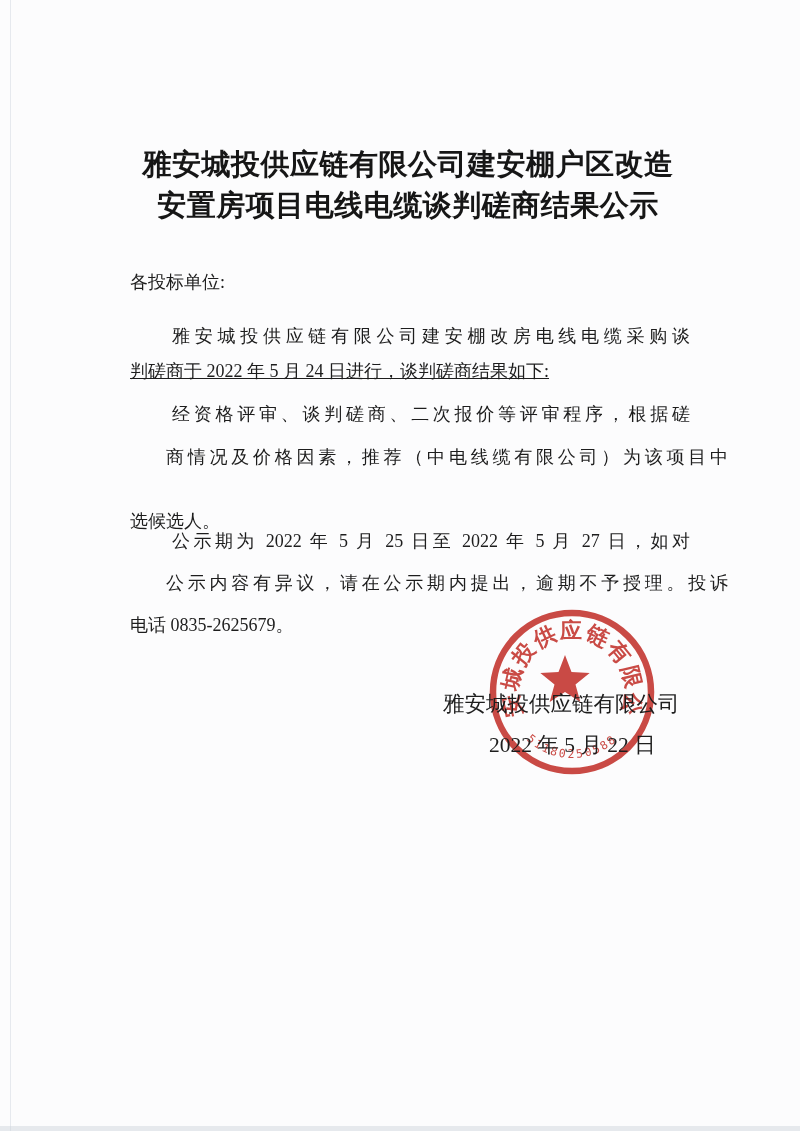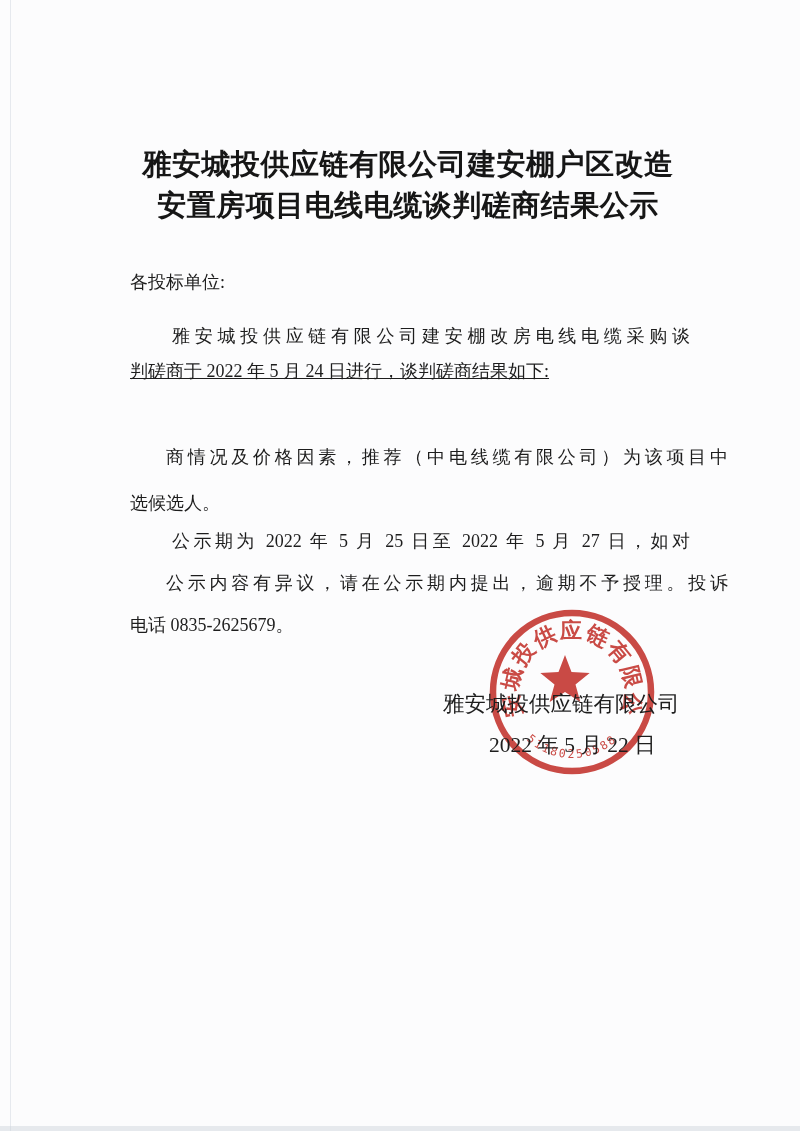--- a/index.html
+++ b/index.html
@@ -62,22 +62,23 @@
   <div class="scan-edge-bottom"></div>
 
   <div class="title l1">雅安城投供应链有限公司建安棚户区改造</div>
   <div class="title l2">安置房项目电线电缆谈判磋商结果公示</div>
 
   <div class="bodyline ml" style="top:267px;">各投标单位:</div>
 
   <div class="bodyline ind just w-ind" style="top:313px;margin-top:8px;">雅安城投供应链有限公司建安棚改房电线电缆采购谈</div>
   <div class="bodyline ml" style="top:356px;text-decoration:underline;">判磋商于 2022 年 5 月 24 日进行，谈判磋商结果如下:</div>
 
+  <div class="bodyline ind just w-ind" style="top:399px;">经资格评审、谈判磋商、二次报价等评审程序，根据磋</div>
   <div class="bodyline ml just w-full" style="top:442px;">商情况及价格因素，推荐（中电线缆有限公司）为该项目中</div>
-  <div class="bodyline ml" style="top:488px;">选候选人。</div>
+  <div class="bodyline ml" style="top:506px;">选候选人。</div>
 
   <div class="bodyline ind just w-ind" style="top:526px;">公示期为 2022 年 5 月 25 日至 2022 年 5 月 27 日，如对</div>
   <div class="bodyline ml just w-full" style="top:568px;">公示内容有异议，请在公示期内提出，逾期不予授理。投诉</div>
   <div class="bodyline ml" style="top:610px;">电话 0835-2625679。</div>
 
   <svg class="seal" viewBox="468 588 214 214" aria-hidden="true">
     <circle cx="572" cy="692" r="79" fill="none" stroke="#c73730" stroke-width="6.5"></circle>
     <polygon fill="#c73730" points="565,655 558.5,672.1 540.3,673 554.5,684.4 549.7,702 565,692 580.3,702 575.5,684.4 589.7,673 571.5,672.1"></polygon>
     <defs>
       <path id="arcTop" d="M 521.3 710.5 A 54 54 0 1 1 622.7 710.5" fill="none"></path>

